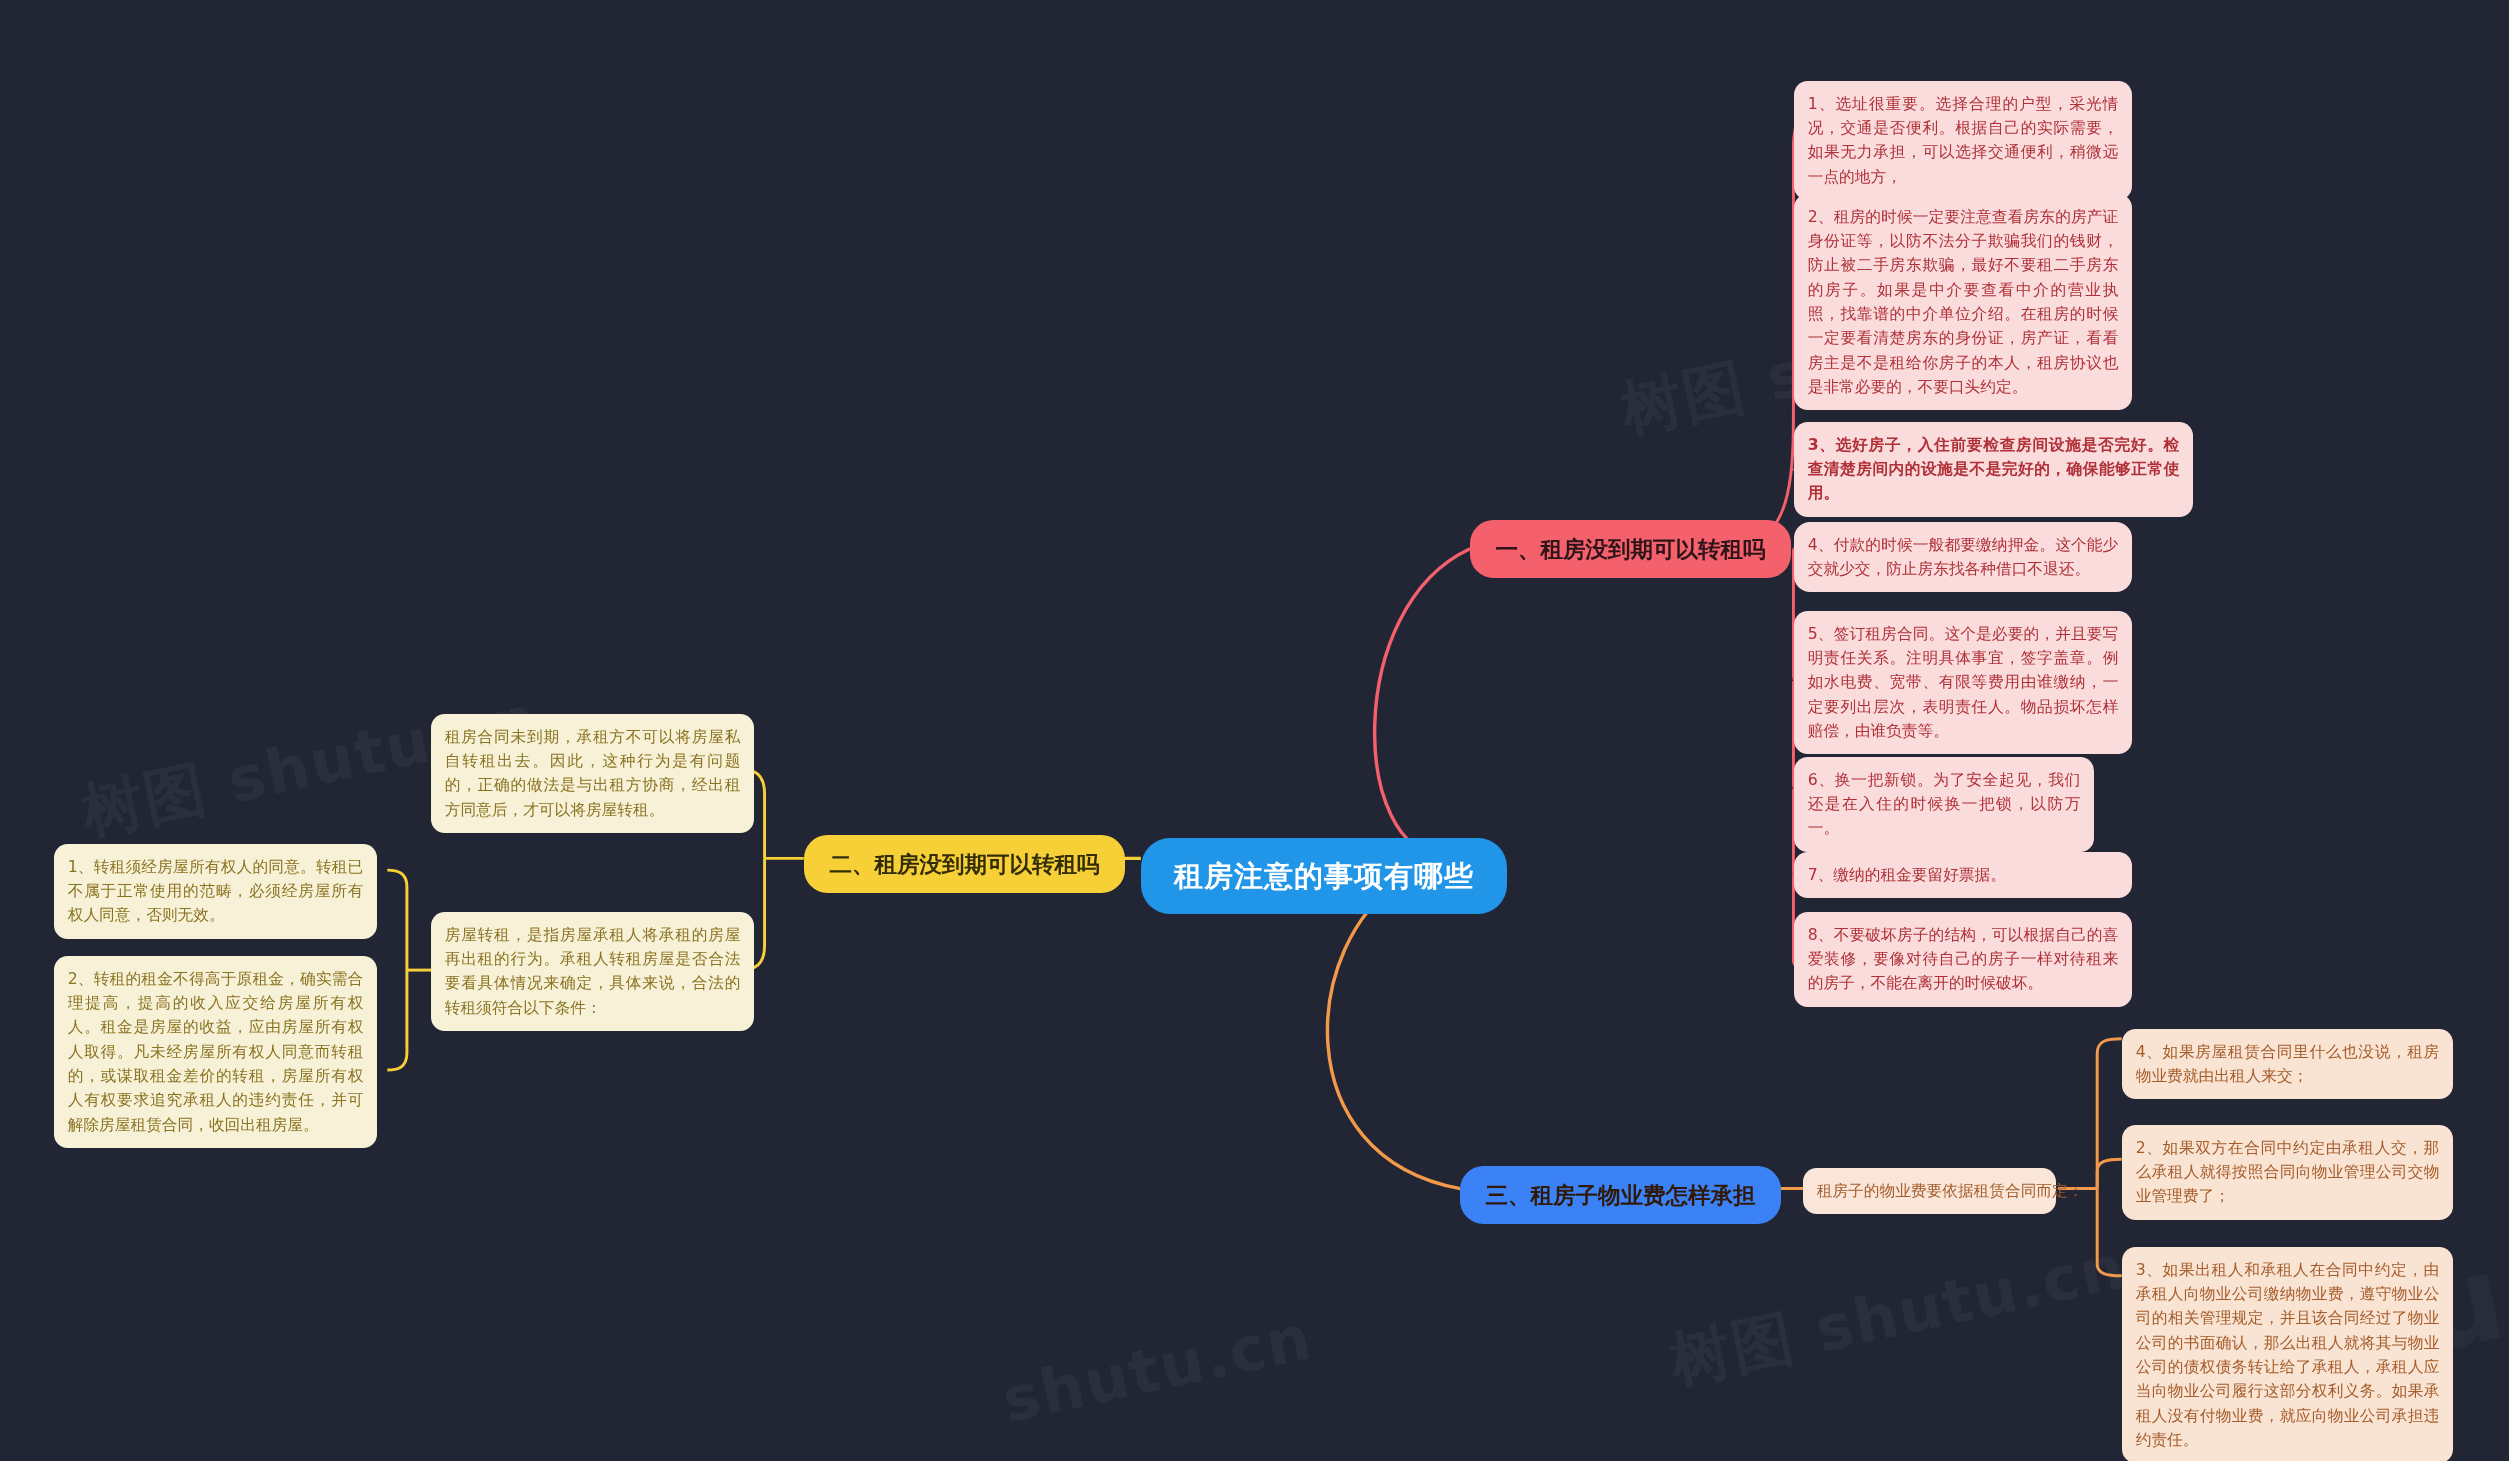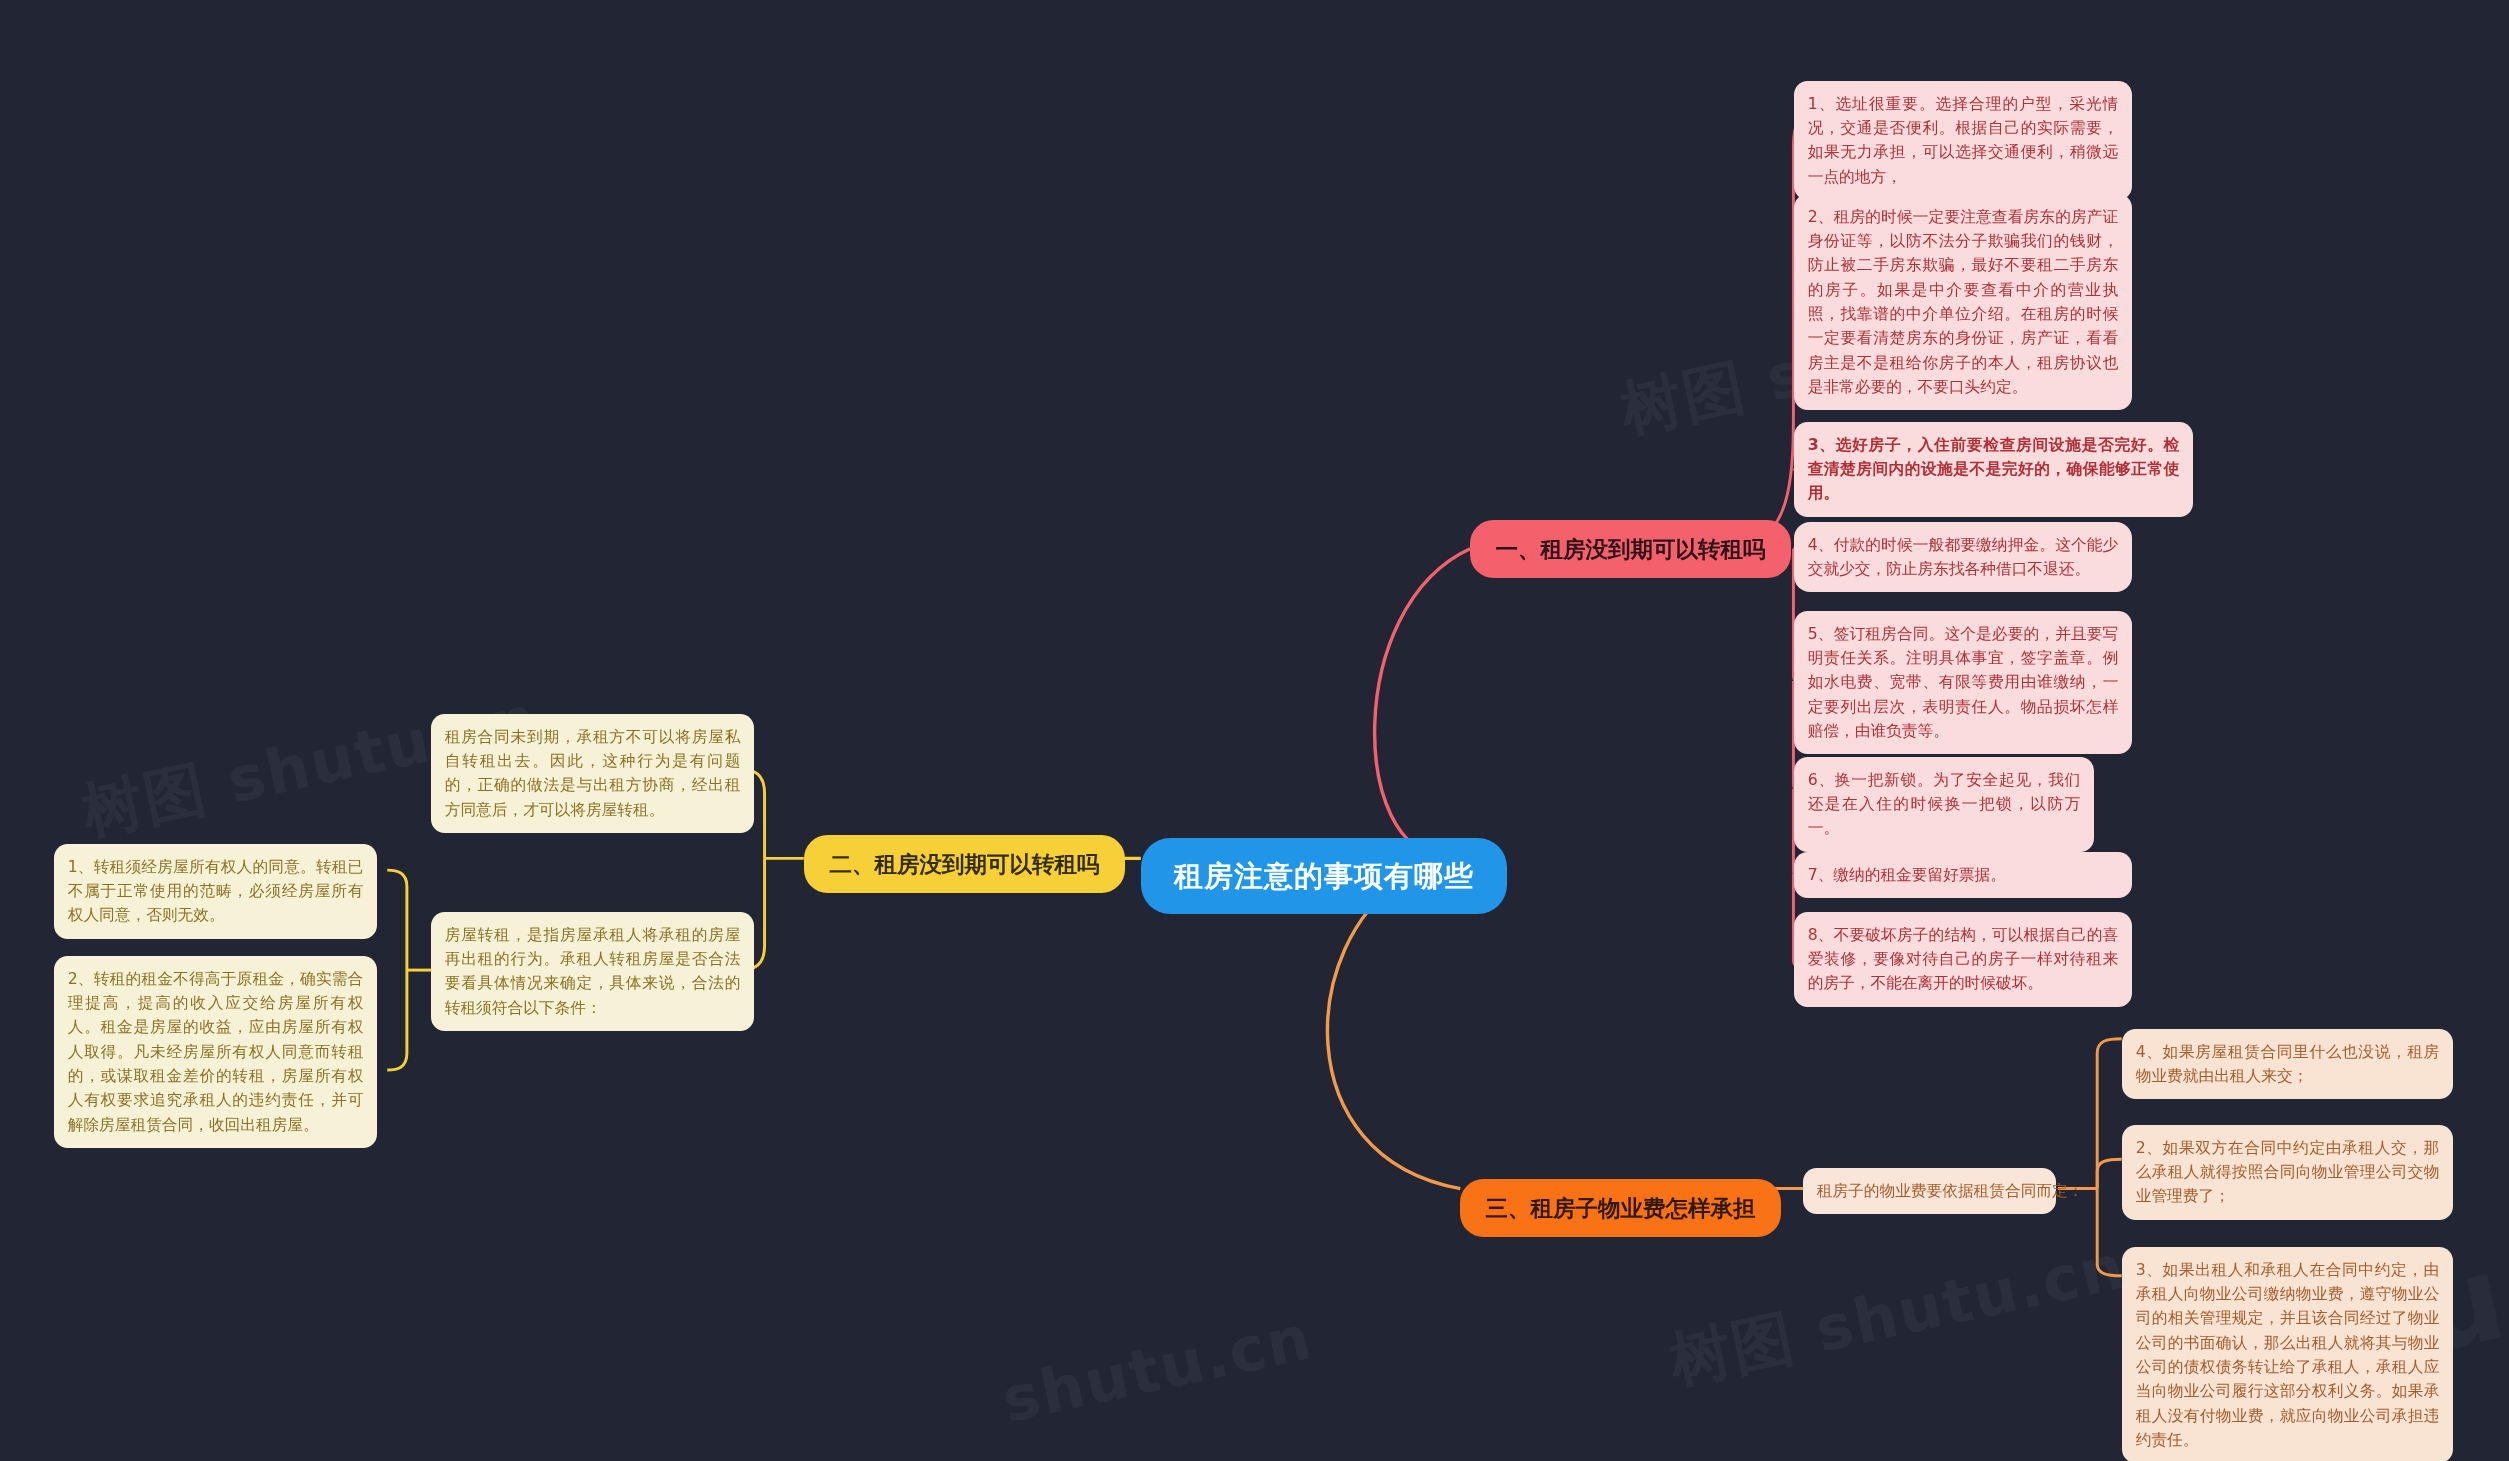--- a/index.html
+++ b/index.html
@@ -74,21 +74,21 @@
     border-radius: 23.5px;
     font-size: 22.5px;
     font-weight: 600;
     padding: 11.8px 25.5px;
     color: #2b2b2b;
     white-space: nowrap;
     text-align: center;
   }
   .branch.b1 { background: #f4606c; color: #2d1418; }
   .branch.b2 { background: #f7d038; color: #332d07; }
-  .branch.b3 { background: #f97316; color: #31190a; margin-top: 13px; }
+  .branch.b3 { background: #3b82f6; color: #31190a; }
 
   .leaf {
     border-radius: 13.7px;
     font-size: 15.7px;
     padding: 10.8px 13.7px;
     text-align: justify;
   }
   .leaf.c1 { background: #fadcdc; color: #b03038; }
   .leaf.c2 { background: #f7f1d8; color: #8a7320; }
   .leaf.c3 { background: #fae6d8; color: #a55c2a; }

